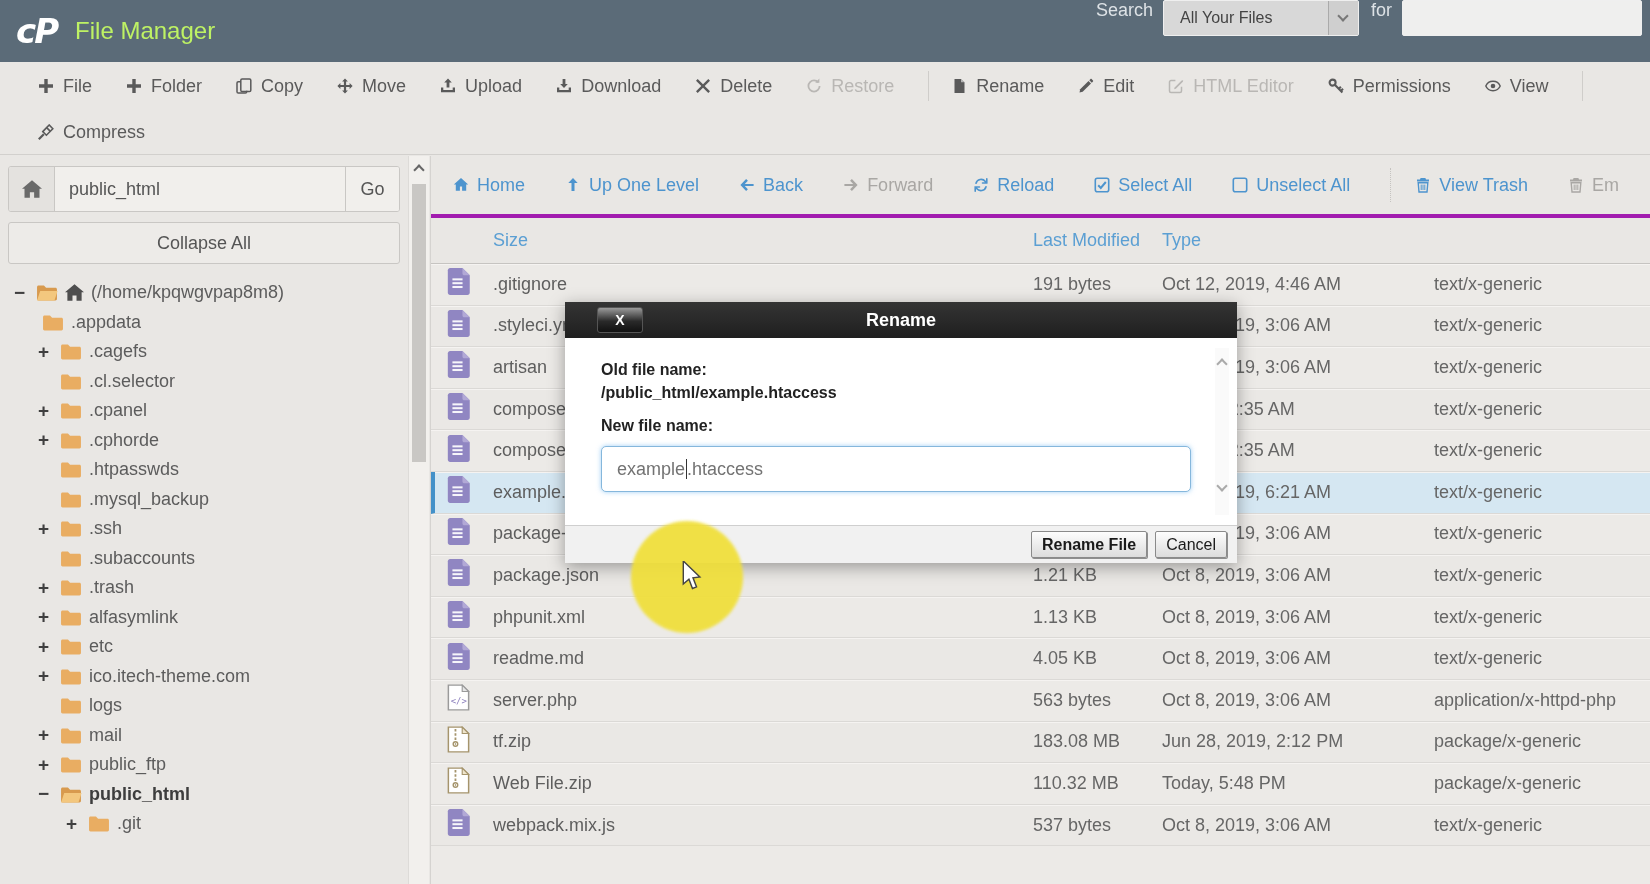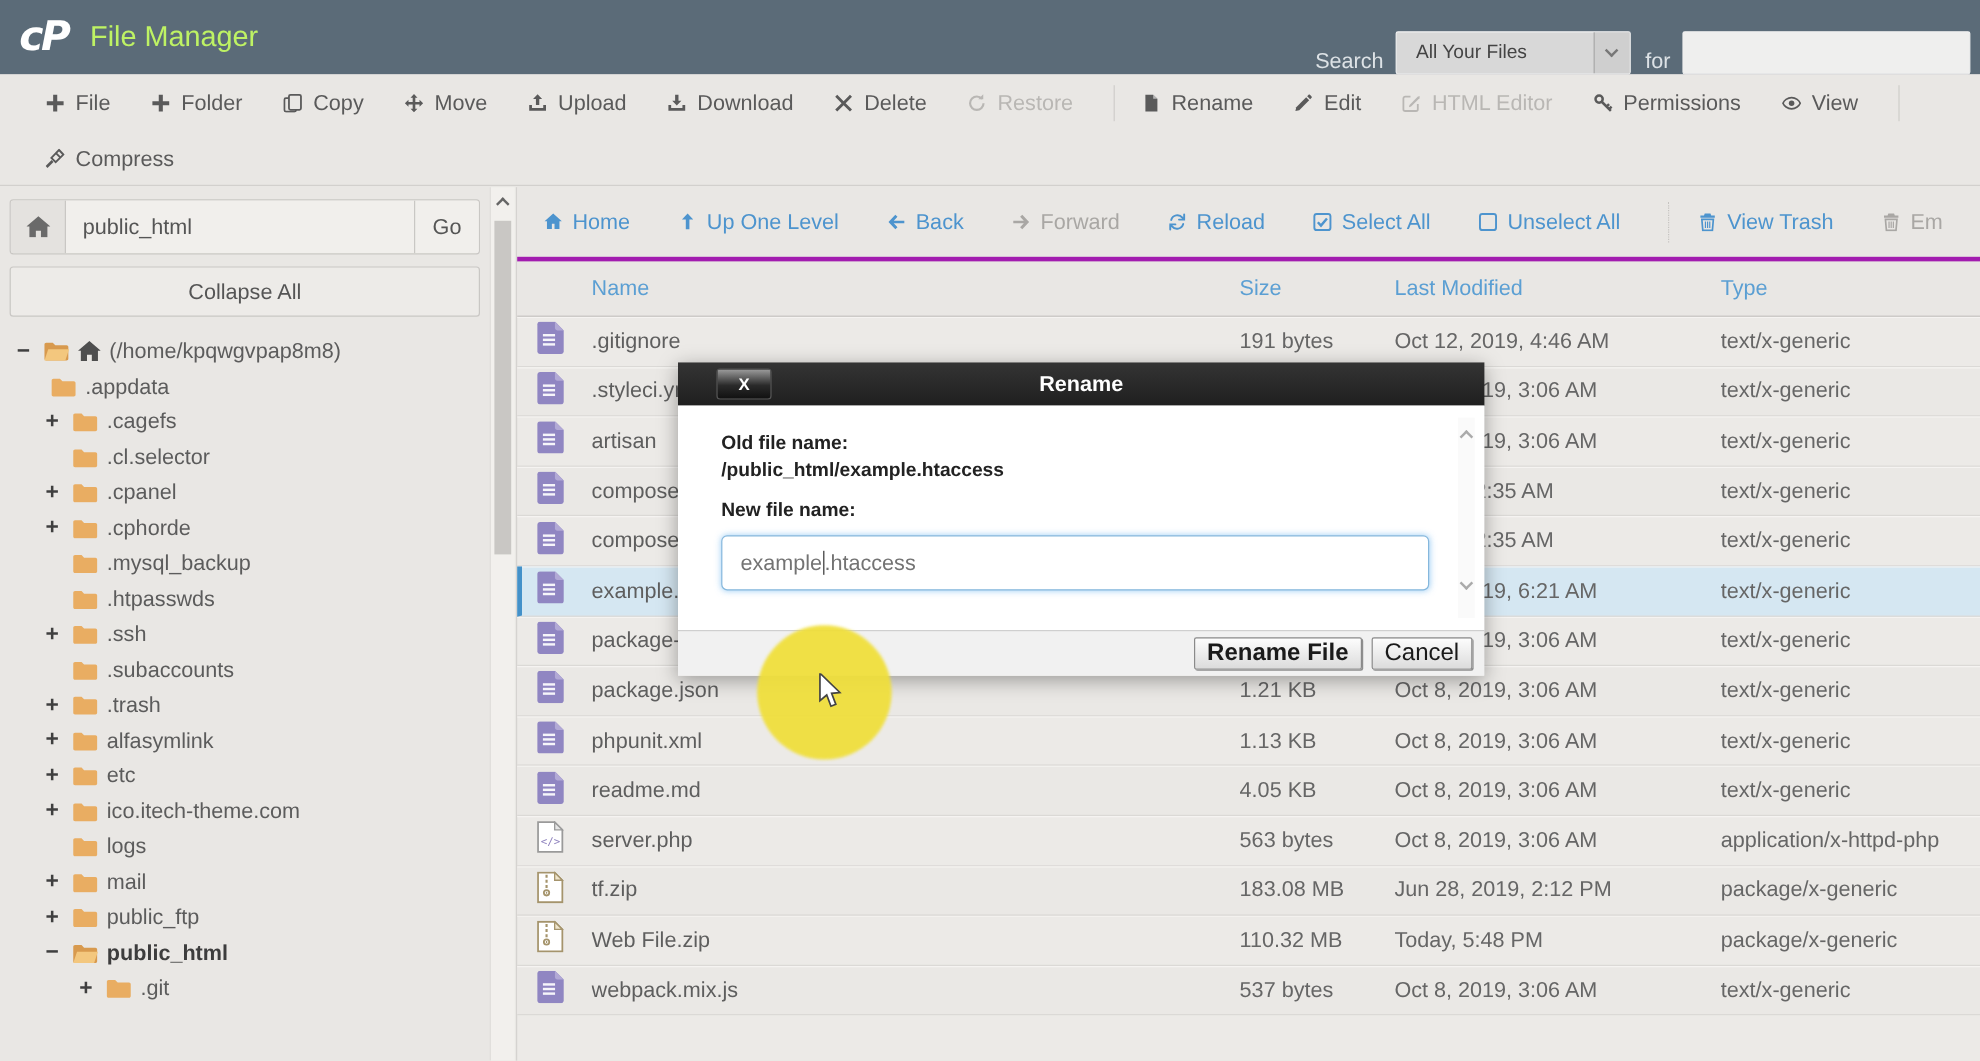--- a/index.html
+++ b/index.html
@@ -4,21 +4,21 @@
 <style>
   * { margin:0; padding:0; box-sizing:border-box; }
   html,body { width:1650px; height:884px; overflow:hidden; }
   body { font-family:"Liberation Sans", sans-serif; background:#e9e7e4; }
   #screen { position:absolute; left:0; top:0; width:1650px; height:884px; overflow:hidden; background:#e9e7e4; }
 
   
   .masthead { position:absolute; left:0; top:0; width:1650px; height:62px; background:#5b6b78; display:flex; align-items:center; }
   .cp-logo { font-size:34px; font-weight:bold; font-style:italic; color:#fff; margin-left:16px; letter-spacing:-2px; font-family:"DejaVu Sans", sans-serif; }
   .app-title { color:#bef264; font-size:24px; margin-left:18px; }
-  .search-group { position:absolute; right:8px; top:0; height:62px; display:flex; align-items:flex-end; }
+  .search-group { position:absolute; right:8px; top:0; height:62px; display:flex; align-items:flex-start; }
   .search-label { color:#dde2e6; font-size:18px; margin-right:10px; }
   .search-select { width:196px; height:36px; background:#d8d8d8; border:1px solid #efefef; border-radius:2px; display:flex; align-items:center; position:relative; }
   .search-select .sel-text { font-size:16px; color:#444; padding-left:16px; flex:1; }
   .sel-arrow-box { width:30px; height:34px; border-left:1px solid #aaa; background:#cfcfcf; display:flex; align-items:center; justify-content:center; }
   .chev { display:inline-block; width:8px; height:8px; border-left:2px solid #777; border-bottom:2px solid #777; transform:rotate(-45deg); margin-top:-4px; }
   .chev.up { transform:rotate(135deg); margin-top:4px; }
   .for-label { color:#dde2e6; font-size:18px; margin:0 10px 0 12px; }
   .search-input { width:240px; height:36px; background:#efefee; border:1px solid #efefef; border-radius:2px; font-size:16px; padding:0 8px; color:#444; }
 
   
@@ -70,21 +70,21 @@
   .modal-title { height:36px; background:linear-gradient(#343434,#1f1f1f); color:#fff; font-size:18px; font-weight:bold; text-align:center; line-height:36px; position:relative; }
   .modal-close { position:absolute; left:32px; top:5px; width:46px; height:26px; background:linear-gradient(#9a9a9a,#2a2a2a 55%,#111); border:1px solid #555; border-radius:3px; color:#fff; font-weight:bold; font-size:14px; font-family:inherit; cursor:pointer; line-height:22px; }
   .modal-body { height:187px; background:#fff; position:relative; padding:20px 46px 0 36px; }
   .mb-label { font-size:16px; font-weight:bold; color:#222; line-height:23px; }
   .mb-value { font-size:16px; font-weight:bold; color:#222; line-height:23px; margin-bottom:10px; }
   .rename-input { margin-top:9px; width:590px; height:46px; border:1px solid #85b7dc; border-radius:5px; box-shadow:0 0 5px rgba(82,168,236,.55); background:#fff; display:flex; align-items:center; padding-left:15px; font-size:18px; color:#737373; }
   .caret { display:inline-block; width:1px; height:20px; background:#333; margin:0 0.5px; vertical-align:-3px; }
   .mb-scroll { position:absolute; right:8px; top:10px; bottom:10px; width:14px; background:#fafafa; }
   .mb-scroll .chev { border-color:#aaa; position:absolute; left:3px; }
   .modal-footer { height:38px; background:#f1f1f1; border-top:1px solid #cfcfcf; display:flex; align-items:center; justify-content:flex-end; padding-right:10px; gap:8px; }
-  .dlg-btn { height:27px; padding:0 10px; background:linear-gradient(#fdfdfd,#dcdcdc); border:1px solid #8a8a8a; border-radius:2px; box-shadow:1px 1px 0 rgba(60,60,60,.55); font-family:inherit; font-size:20px; color:#1a1a1a; cursor:pointer; }
+  .dlg-btn { height:27px; padding:0 10px; background:linear-gradient(#fdfdfd,#dcdcdc); border:1px solid #8a8a8a; border-radius:2px; box-shadow:1px 1px 0 rgba(60,60,60,.55); font-family:inherit; font-size:16px; color:#1a1a1a; cursor:pointer; }
   .dlg-btn.primary { font-weight:bold; }
 
   
   .highlight-circle { position:absolute; left:631px; top:521px; width:112px; height:112px; border-radius:50%; background:#f0df39; opacity:.93; filter:blur(1.5px); z-index:50; }
   .mouse-cursor { position:absolute; left:680px; top:561px; z-index:51; }
 </style>
 </head>
 <body>
 
 <div id="screen">
@@ -309,30 +309,30 @@
           </span>
           <span class="tree-label">.cphorde</span>
         </div>
         <div class="tree-row" style="padding-left:38px">
           <span class="tree-exp"></span>
           <span class="tree-ico">
             <svg width="22" height="17" viewBox="0 0 21 16">
               <path d="M1 2.8c0-.8.6-1.4 1.4-1.4h5.2l2 2.1h9c.8 0 1.4.6 1.4 1.4v9.3c0 .8-.6 1.4-1.4 1.4H2.4c-.8 0-1.4-.6-1.4-1.4z" fill="#e9ad62"></path>
             </svg>
           </span>
+          <span class="tree-label">.htpasswds</span>
+        </div>
+        <div class="tree-row" style="padding-left:38px">
+          <span class="tree-exp"></span>
+          <span class="tree-ico">
+            <svg width="22" height="17" viewBox="0 0 21 16">
+              <path d="M1 2.8c0-.8.6-1.4 1.4-1.4h5.2l2 2.1h9c.8 0 1.4.6 1.4 1.4v9.3c0 .8-.6 1.4-1.4 1.4H2.4c-.8 0-1.4-.6-1.4-1.4z" fill="#e9ad62"></path>
+            </svg>
+          </span>
           <span class="tree-label">.mysql_backup</span>
-        </div>
-        <div class="tree-row" style="padding-left:38px">
-          <span class="tree-exp"></span>
-          <span class="tree-ico">
-            <svg width="22" height="17" viewBox="0 0 21 16">
-              <path d="M1 2.8c0-.8.6-1.4 1.4-1.4h5.2l2 2.1h9c.8 0 1.4.6 1.4 1.4v9.3c0 .8-.6 1.4-1.4 1.4H2.4c-.8 0-1.4-.6-1.4-1.4z" fill="#e9ad62"></path>
-            </svg>
-          </span>
-          <span class="tree-label">.htpasswds</span>
         </div>
         <div class="tree-row" style="padding-left:38px">
           <span class="tree-exp">+</span>
           <span class="tree-ico">
             <svg width="22" height="17" viewBox="0 0 21 16">
               <path d="M1 2.8c0-.8.6-1.4 1.4-1.4h5.2l2 2.1h9c.8 0 1.4.6 1.4 1.4v9.3c0 .8-.6 1.4-1.4 1.4H2.4c-.8 0-1.4-.6-1.4-1.4z" fill="#e9ad62"></path>
             </svg>
           </span>
           <span class="tree-label">.ssh</span>
         </div>
@@ -513,21 +513,20 @@
               <path d="M5.6 1h4.8l.6 1.6H14v1.9H2V2.6h3z" fill="currentColor"></path>
               <path d="M3.2 5.8h9.6L12 15H4z" fill="none" stroke="currentColor" stroke-width="1.4"></path>
               <path d="M6.2 7.6v5.4M8 7.6v5.4M9.8 7.6v5.4" stroke="currentColor" stroke-width="1"></path>
             </svg>
           </span>
           <span>Em</span>
         </button>
       </div>
     <div class="table-head grid-cols">
       <span class="th"></span>
-      <span class="th">Name</span>
       <span class="th">Size</span>
       <span class="th">Last Modified</span>
       <span class="th">Type</span>
     </div>
     <div id="file-rows">
         <div class="file-row grid-cols">
           <span class="cell"><svg width="23" height="27" viewBox="0 0 20 24">
               <path d="M2.5 0h11L20 6.5V22c0 1.1-.9 2-2 2H2.5c-1.1 0-2-.9-2-2V2c0-1.1.9-2 2-2z" fill="#9086c2"></path>
               <path d="M13.5 0L20 6.5h-4.8c-.9 0-1.7-.8-1.7-1.7z" fill="#b2a9d6"></path>
               <rect x="4.6" y="9.2" width="9" height="1.8" fill="#fff" opacity=".92"></rect>

